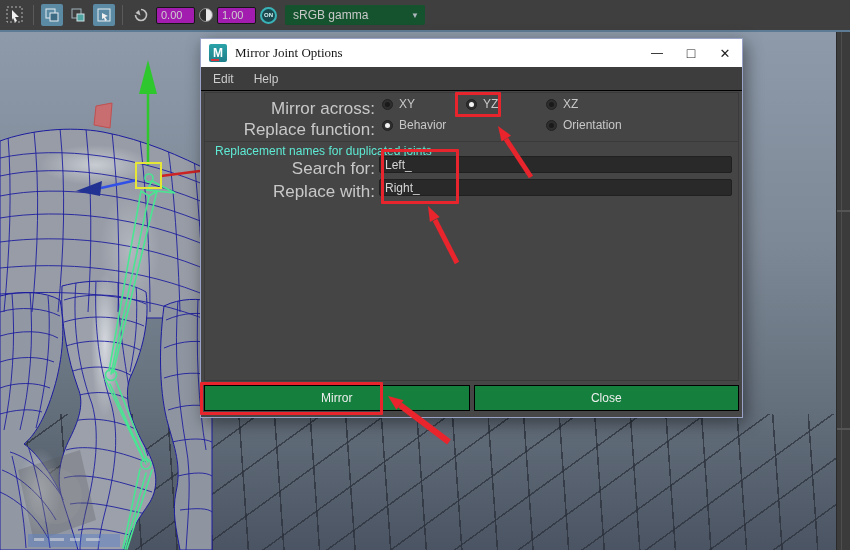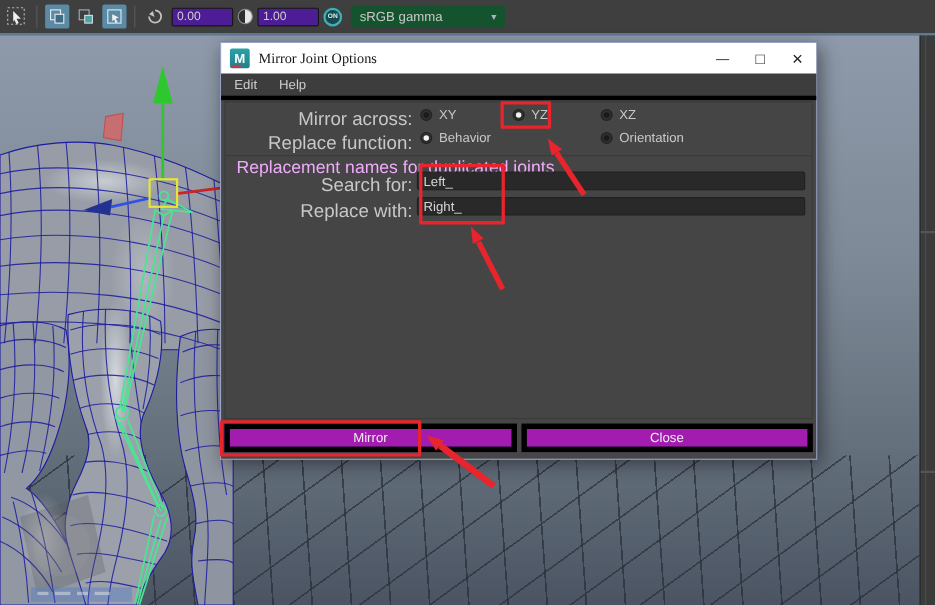--- a/index.html
+++ b/index.html
@@ -15,21 +15,21 @@
       repeating-linear-gradient(-36deg, rgba(42,48,58,0) 0 36px, rgba(42,48,58,.7) 36px 37.5px);}
   .scene-svg{position:absolute;left:0;top:0;width:850px;height:518px;z-index:2;}
 
   
   .toolbar{position:absolute;left:0;top:0;width:850px;height:30px;background:#3f3f3f;
     display:flex;align-items:center;gap:4px;padding:0 4px;z-index:5;}
   .toolbar-sep-line{position:absolute;left:0;top:30px;width:850px;height:2px;background:#5d7b94;z-index:5;}
   .tb-divider{width:1px;height:20px;background:#5a5a5a;margin:0 3px;}
   .tb-btn{width:22px;height:22px;border-radius:2px;display:flex;align-items:center;justify-content:center;}
   .tb-btn.active{background:#5b8aa5;}
-  .tb-field{width:56px;height:17px;background:#4c1d95;border:1px solid #161616;color:#cfcfcf;
+  .tb-field{width:39px;height:17px;background:#a21caf;border:1px solid #161616;color:#cfcfcf;
     font-size:11px;padding:0 4px;border-radius:2px;}
   .half-circle{width:14px;height:14px;border-radius:50%;border:1px solid #909090;
     background:linear-gradient(90deg,#2d2d2d 50%,#e6e6e6 50%);}
   .on-toggle{width:17px;height:17px;border-radius:50%;border:2px solid #3ab3b8;background:#19494e;
     color:#d9f4f4;font-size:6px;font-weight:bold;display:flex;align-items:center;justify-content:center;}
   .tb-dropdown{width:140px;height:20px;background:#14532d;border-radius:2px;color:#c9c9c9;
     font-size:12px;display:flex;align-items:center;padding-left:8px;position:relative;margin-left:4px;}
   .tb-dropdown .arrow{position:absolute;right:6px;font-size:8px;color:#aeb6bd;}
 
   
@@ -43,37 +43,37 @@
     border:1px solid #9aa2c8;box-shadow:3px 5px 16px rgba(0,0,0,.45);z-index:10;}
   .titlebar{height:28px;background:#ffffff;display:flex;align-items:center;padding-left:8px;}
   .maya-icon{width:18px;height:18px;border-radius:2px;background:linear-gradient(#2aa3a8,#1f7f8a);
     color:#fff;font-size:12px;font-weight:bold;display:flex;align-items:center;justify-content:center;position:relative;}
   .maya-icon::after{content:"";position:absolute;left:2px;bottom:1px;width:8px;height:2px;background:#d8323c;}
   .title-text{margin-left:8px;font-size:13px;color:#161616;font-family:Liberation Serif, serif;}
   .win-controls{margin-left:auto;display:flex;height:28px;}
   .win-btn{width:34px;height:28px;display:flex;align-items:center;justify-content:center;
     color:#222;font-size:12px;}
   .menubar{height:24px;background:#3d3d3d;display:flex;align-items:center;gap:20px;
-    padding-left:12px;border-bottom:4px solid #000000;}
+    padding-left:12px;border-bottom:1px solid #000000;}
   .menu-item{font-size:12px;color:#cdcdcd;}
   .dlg-content{position:absolute;top:53px;left:3px;right:3px;bottom:36px;background:#454545;
     border:1px solid #3a3a3a;}
   .rowlabel{position:absolute;left:0;width:170px;text-align:right;font-size:17px;color:#c8c8c8;}
   .radio{position:absolute;display:flex;align-items:center;gap:6px;font-size:12px;color:#c8c8c8;}
   .radio .dot{width:11px;height:11px;border-radius:50%;background:#2e2e2e;border:1px solid #222;
     display:flex;align-items:center;justify-content:center;}
   .radio .dot::after{content:"";width:5px;height:5px;border-radius:50%;background:#1a1a1a;}
   .radio.selected .dot::after{background:#f2f2f2;}
   .sep{position:absolute;left:0;right:0;top:48px;border-top:1px solid #3a3a3a;}
-  .section-label{position:absolute;left:10px;top:51px;font-size:16px;color:#f0abfc;}
+  .section-label{position:absolute;left:10px;top:51px;font-size:12px;color:#5eead4;}
   .dlg-input{position:absolute;left:174px;width:353px;height:17px;background:#292929;
     border:1px solid #202020;border-radius:2px;color:#d6d6d6;font-size:12px;padding:0 5px;
     font-family:"Liberation Sans",sans-serif;}
   .btn-row{position:absolute;left:3px;right:3px;bottom:6px;height:26px;display:flex;gap:4px;}
-  .dlg-btn{flex:1;background:#a21caf;border:5px solid #000000;color:#eeeeee;font-size:12px;
+  .dlg-btn{flex:1;background:#15803d;border:1px solid #000000;color:#eeeeee;font-size:12px;
     font-family:"Liberation Sans",sans-serif;}
 
   
   .anno-box{position:absolute;border:3px solid var(--accent-red,#e8242c);z-index:20;border-radius:1px;}
   .anno-svg{position:absolute;left:0;top:0;width:850px;height:550px;z-index:30;pointer-events:none;}
   .anno-line{stroke:var(--accent-red,#e8242c);}
   .anno-head{fill:var(--accent-red,#e8242c);}
 
   
   .mesh-fill{stroke:var(--wire-navy,#1c1c9e);stroke-width:1;}

